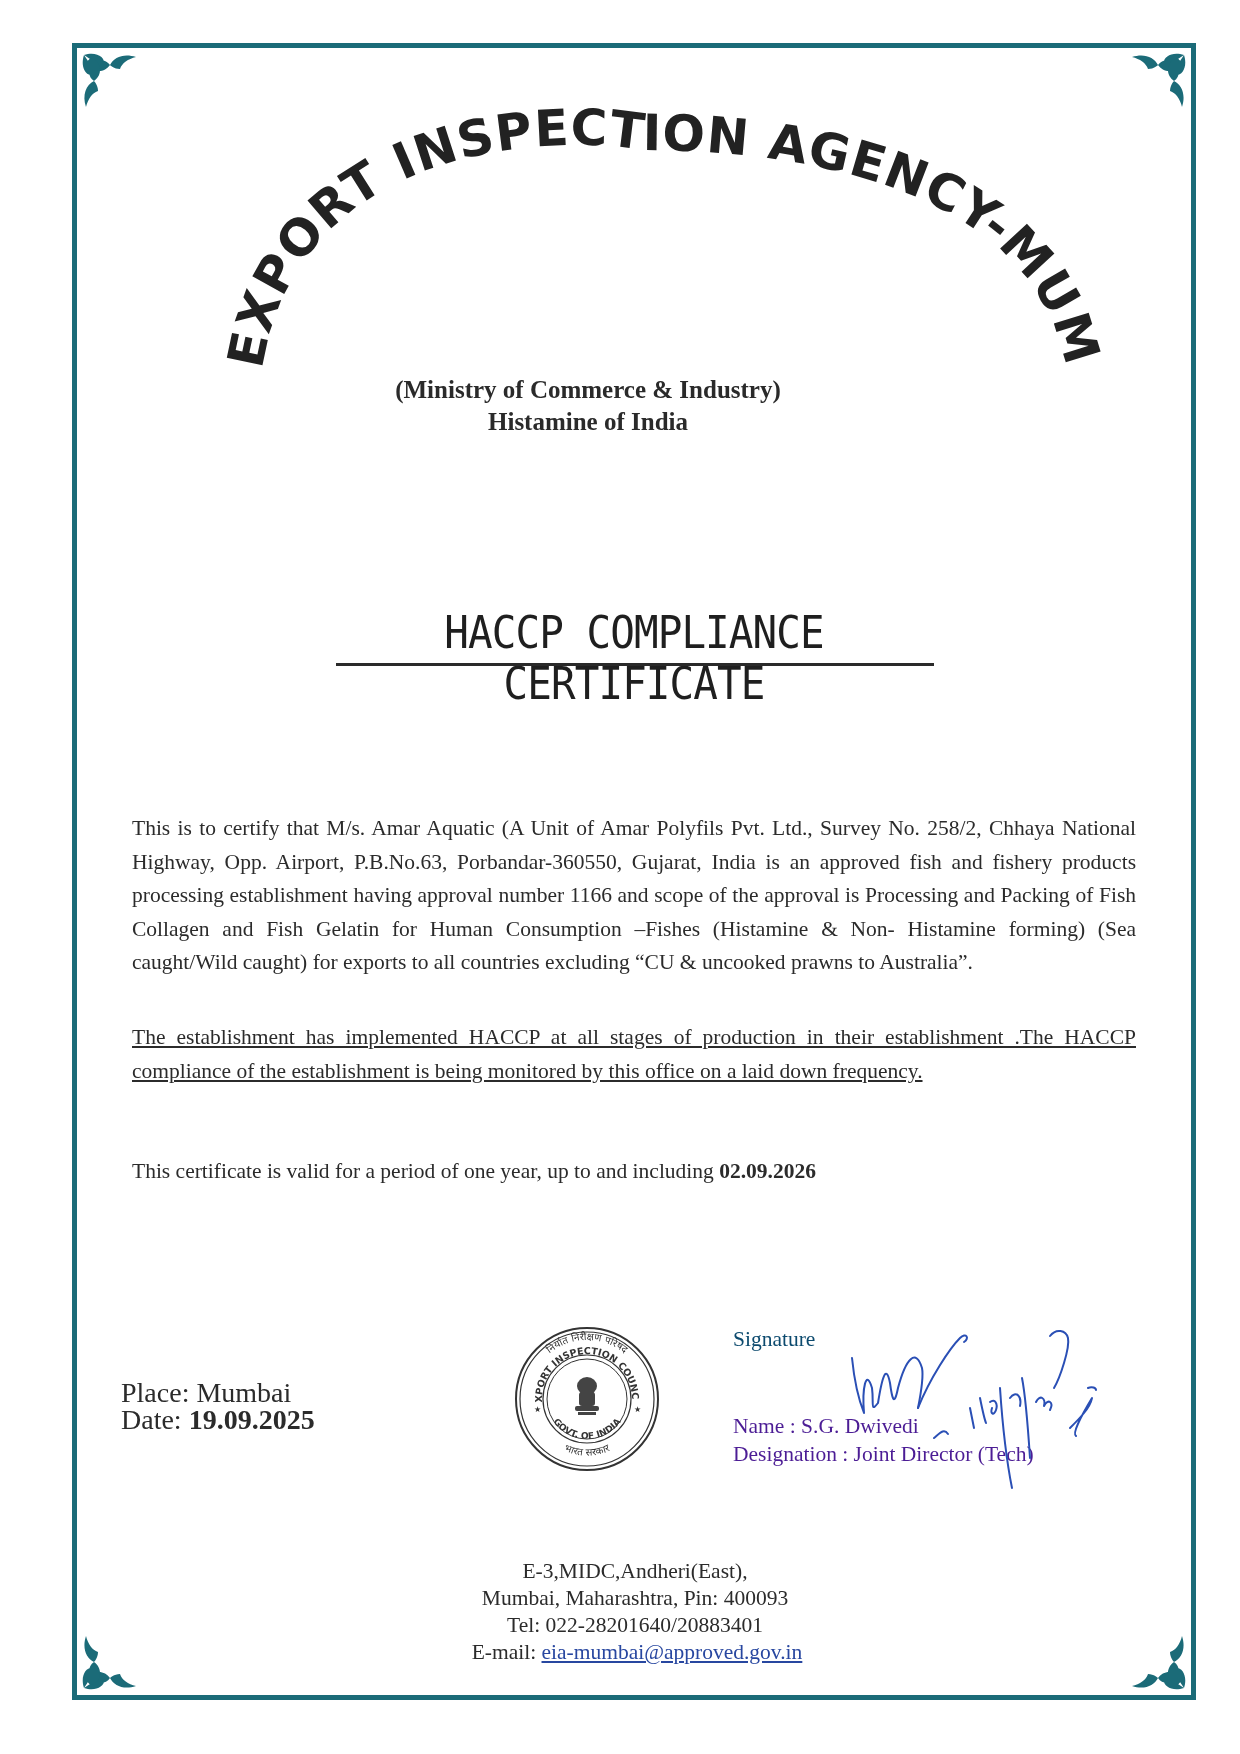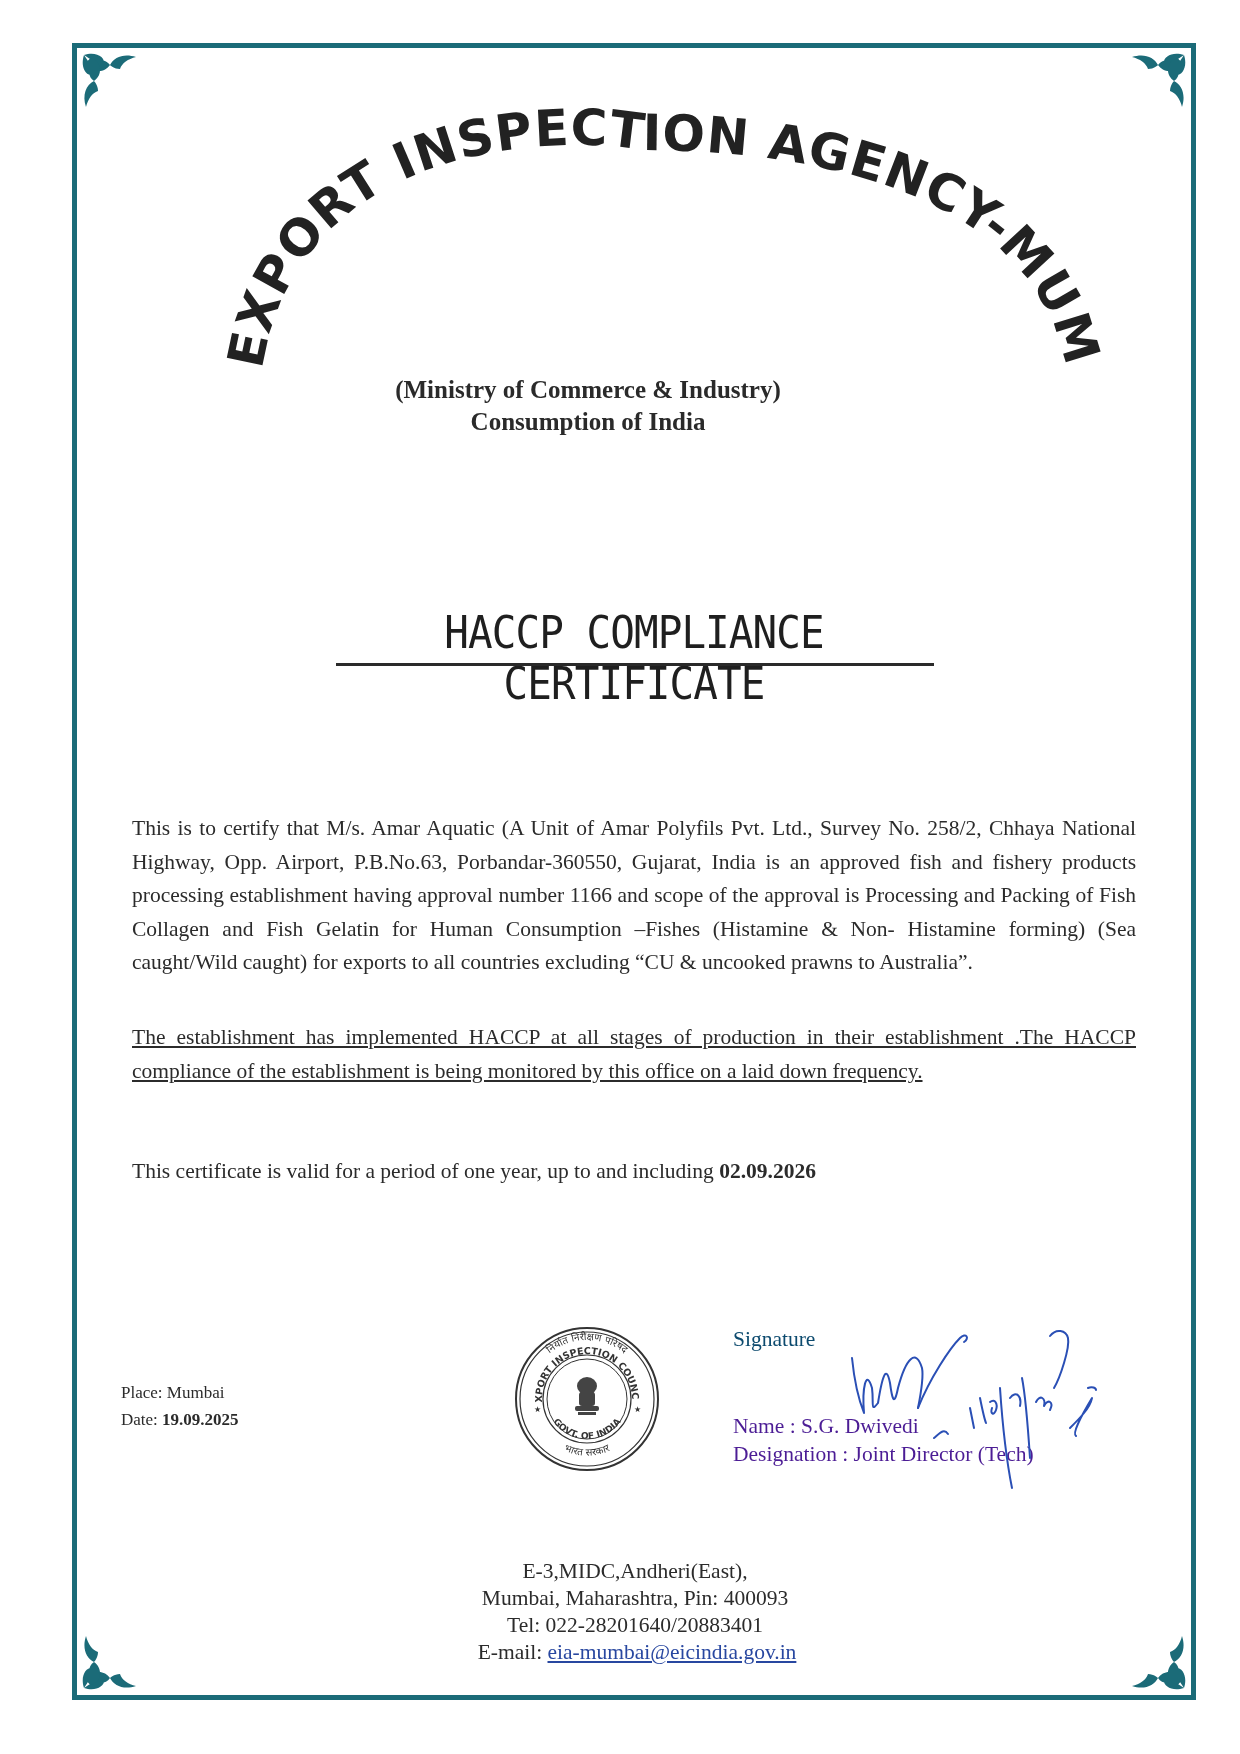--- a/index.html
+++ b/index.html
@@ -48,21 +48,21 @@
       position: absolute; left: 132px; width: 1004px;
       font-size: 21.5px; line-height: 33.5px; text-align: justify; color: #2b2b2b;
     }
     .p1 { top: 812px; }
     .p2 { top: 1021px; text-decoration: underline; }
     .p3 { top: 1155px; }
     .p3 b { font-weight: bold; }
 
     .place-date {
       position: absolute; left: 121px; top: 1379px;
-      font-size: 17px; line-height: 27px; color: #2b2b2b;
+      font-size: 28px; line-height: 27px; color: #2b2b2b;
     }
     .place-date b { font-weight: bold; text-align: center; }
 
     .seal { position: absolute; left: 512px; top: 1324px; width: 150px; height: 150px; }
     .seal svg { width: 100%; height: 100%; }
 
     .sig-label { position: absolute; left: 733px; top: 1327px; font-size: 21.5px; color: #0c4a6e; }
     .sig-name { position: absolute; left: 733px; top: 1412px; font-size: 21.5px; line-height: 28px; color: #4c1d95; }
     .signature { position: absolute; left: 840px; top: 1318px; width: 290px; height: 200px; }
     .signature svg { width: 100%; height: 100%; }
@@ -117,21 +117,21 @@
     <defs>
       <path id="arcPath" d="M 262 370 C 300 120, 600 140, 640 150 C 760 150, 1040 170, 1068 380"></path>
     </defs>
     <text class="arc-text">
       <textPath href="#arcPath" startOffset="0">EXPORT INSPECTION AGENCY-MUMBAI</textPath>
     </text>
   </svg>
 </div>
 
 <div class="ministry l1">(Ministry of Commerce &amp; Industry)</div>
-<div class="ministry l2">Consumption of India</div>
+<div class="ministry l2">Histamine of India</div>
 
 <div class="cert-title">HACCP COMPLIANCE CERTIFICATE</div>
 <div class="title-rule"></div>
 
 <div class="para p1">This is to certify that M/s. Amar Aquatic (A Unit of Amar Polyfils Pvt. Ltd., Survey No. 258/2, Chhaya National Highway, Opp. Airport, P.B.No.63, Porbandar-360550, Gujarat, India is an approved  fish and fishery products processing establishment having approval number 1166 and scope of the approval is  Processing and Packing of Fish Collagen and Fish Gelatin for Human Consumption –Fishes (Histamine &amp; Non- Histamine forming) (Sea caught/Wild caught) for exports to all countries excluding “CU &amp; uncooked prawns to Australia”.</div>
 <div class="para p2">The establishment has implemented HACCP at all stages of production in their establishment .The HACCP compliance of the establishment is being monitored by this office on a laid down frequency.</div>
 <div class="para p3">
   <span>This certificate is valid for a period of one year, up to and including </span><b>02.09.2026</b>
 </div>
 
@@ -202,15 +202,15 @@
     <path d="M230 110 C240 100 250 90 252 80 C240 100 232 116 236 118"></path>
     <path d="M248 70 C252 68 256 70 256 72"></path>
   </svg>
 </div>
 
 <div class="address">
   <div>E-3,MIDC,Andheri(East),</div>
   <div>Mumbai, Maharashtra, Pin: 400093</div>
   <div>Tel: 022-28201640/20883401</div>
   <div class="em-line">
-    <span>E-mail: </span><a>eia-mumbai@eicindia.gov.in</a>
+    <span>E-mail: </span><a>eia-mumbai@approved.gov.in</a>
   </div>
 </div>
 
 </body></html>

